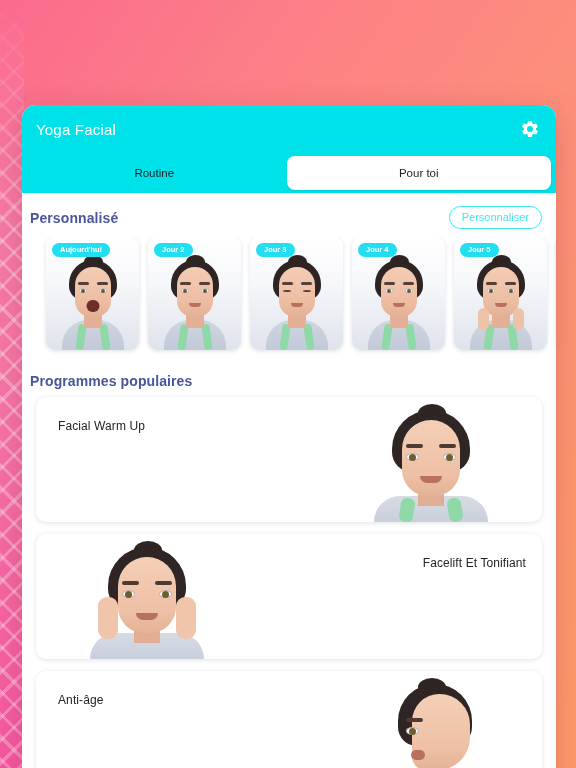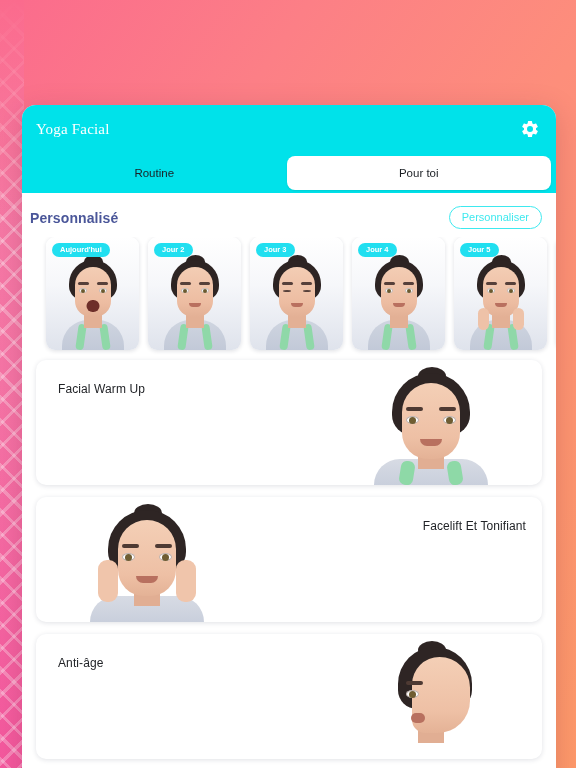--- a/index.html
+++ b/index.html
@@ -63,21 +63,20 @@
 
   
   .appbar {
     height: 48px;
     background: #00e2ea;
     display: flex;
     align-items: center;
     justify-content: space-between;
     padding: 0 16px 0 14px;
     box-sizing: border-box;
-    font-family: Liberation Serif, serif;
   }
   .appbar-title {
     color: #ffffff;
     font-size: 15px;
     letter-spacing: .2px;
   }
   .gear-icon {
     width: 20px; height: 20px;
     display: block;
     cursor: pointer;
@@ -519,20 +518,23 @@
           
           
           
           
           
         </div>
       </div>
 
     </div>
 
+    <div class="section-head">
+      <div class="section-title popular">Programmes populaires</div>
+    </div>
 
     <div class="program-list">
 
       <div class="program-card">
         <div class="program-title left">Facial Warm Up</div>
         <div class="prog-face right-pos">
           <div class="p-bun"></div>
             <div class="p-hair"></div>
             <div class="p-torso"></div>
           <div class="p-strapL"></div>

